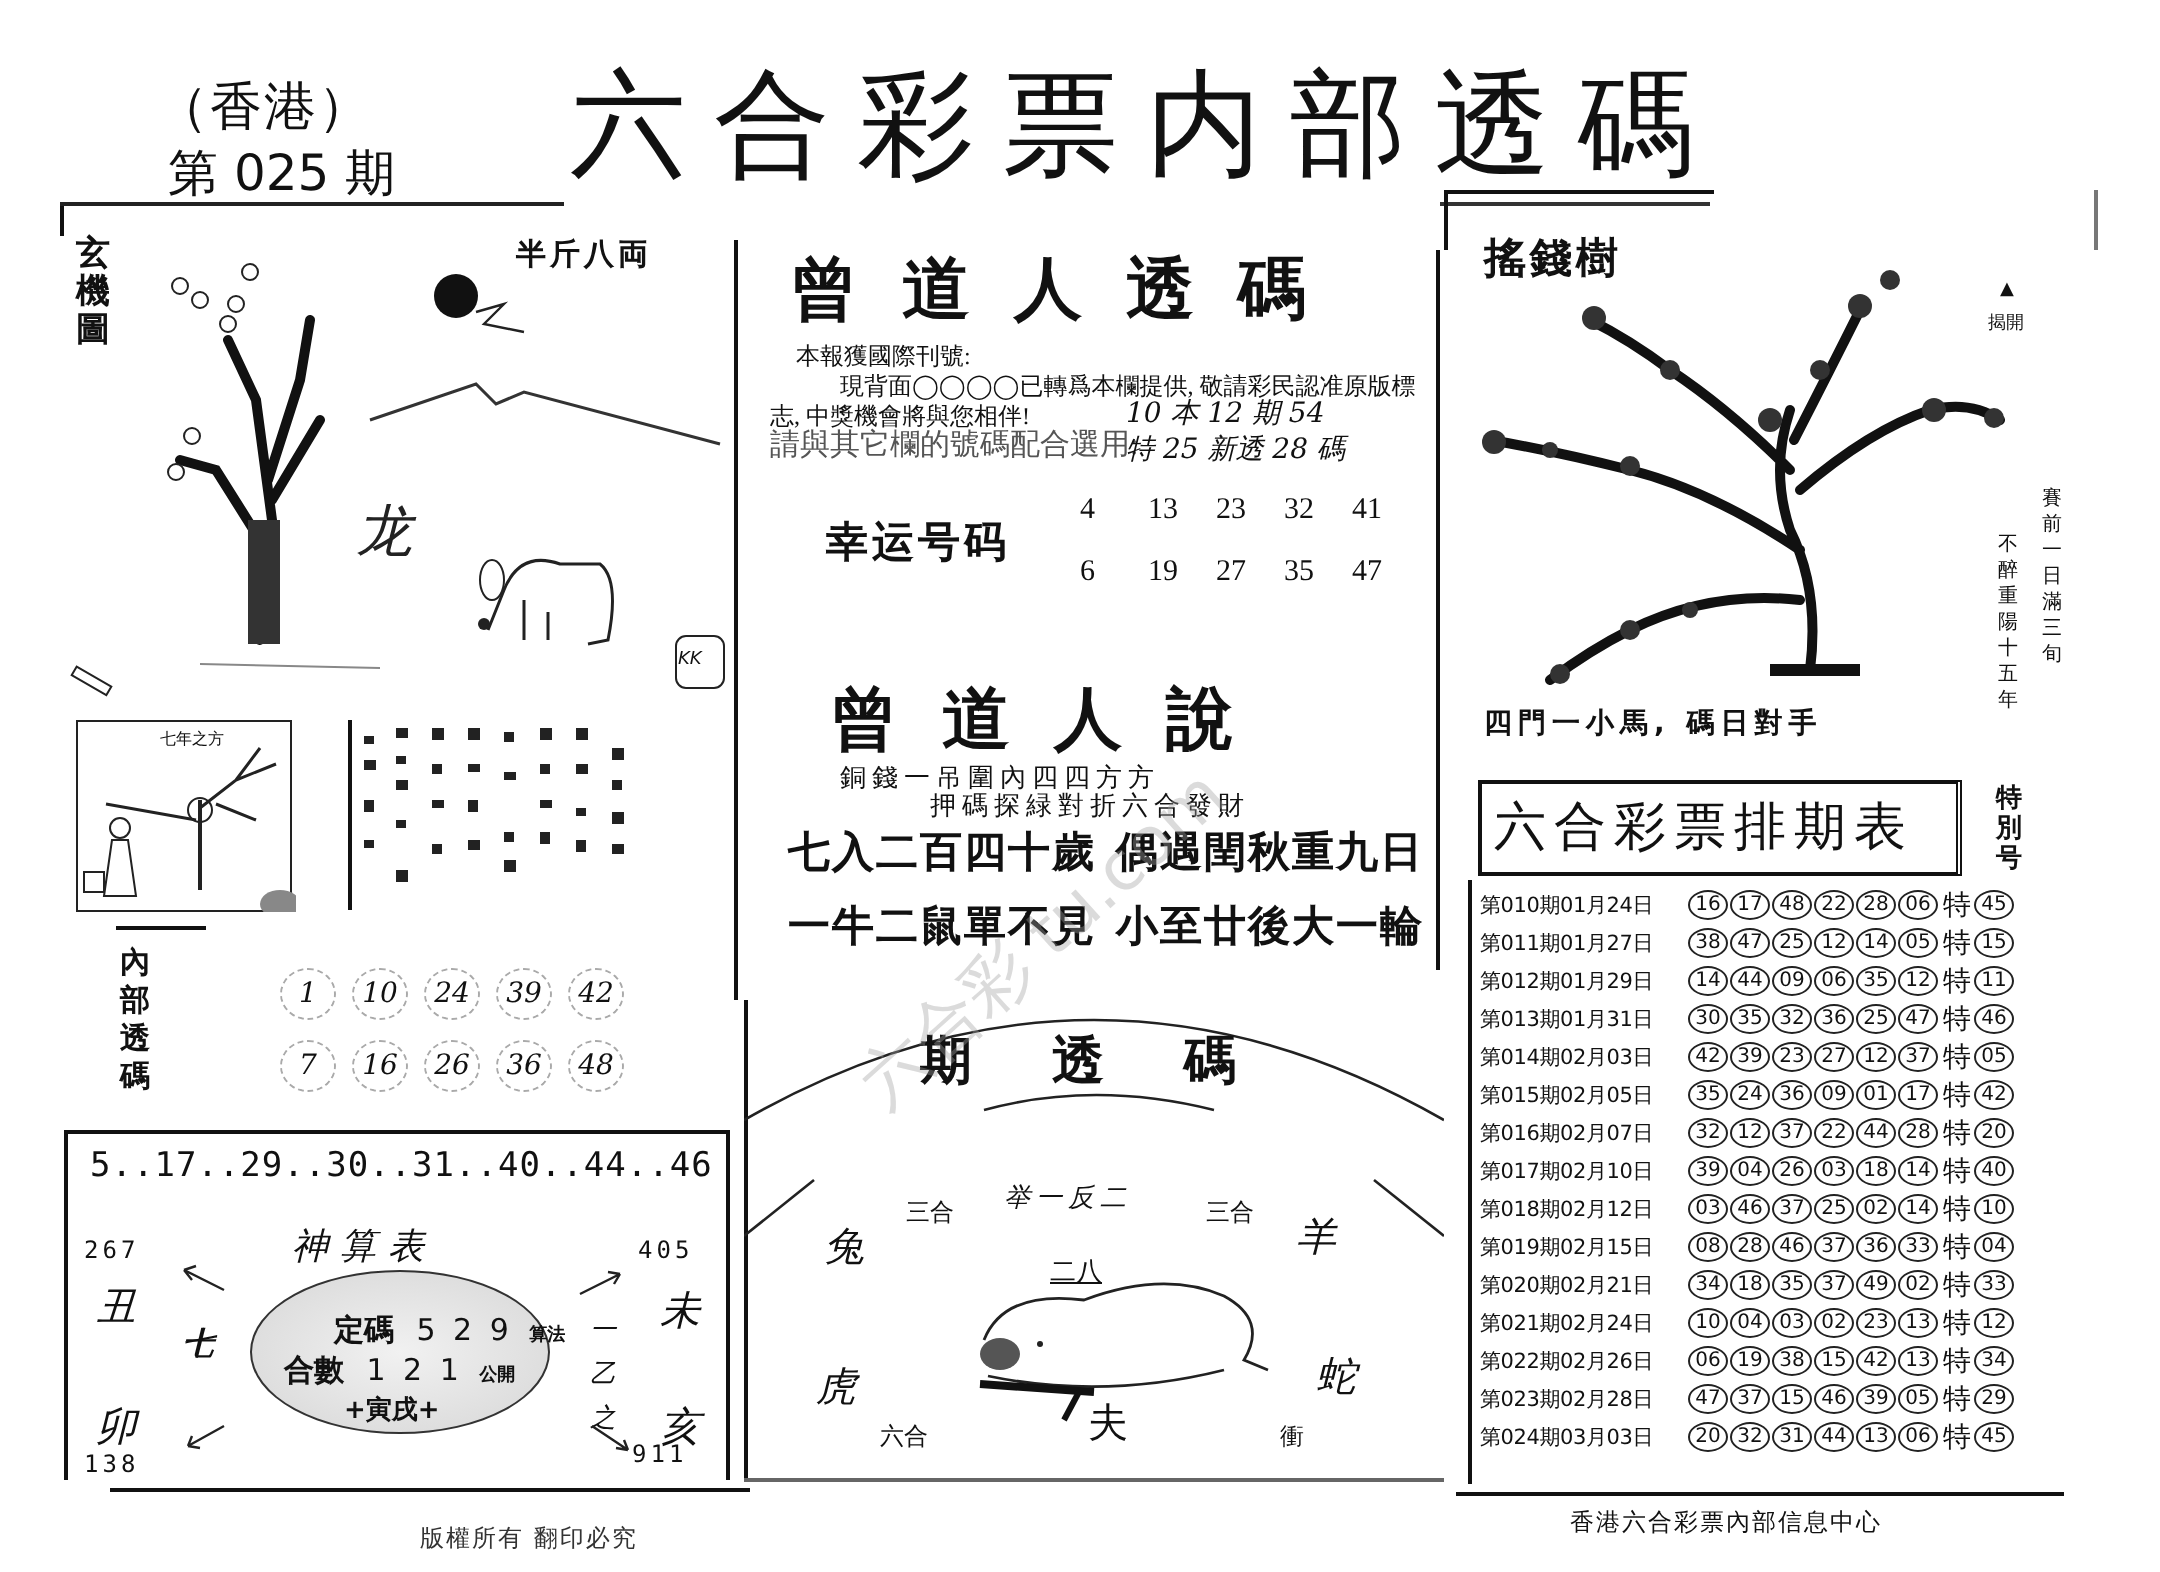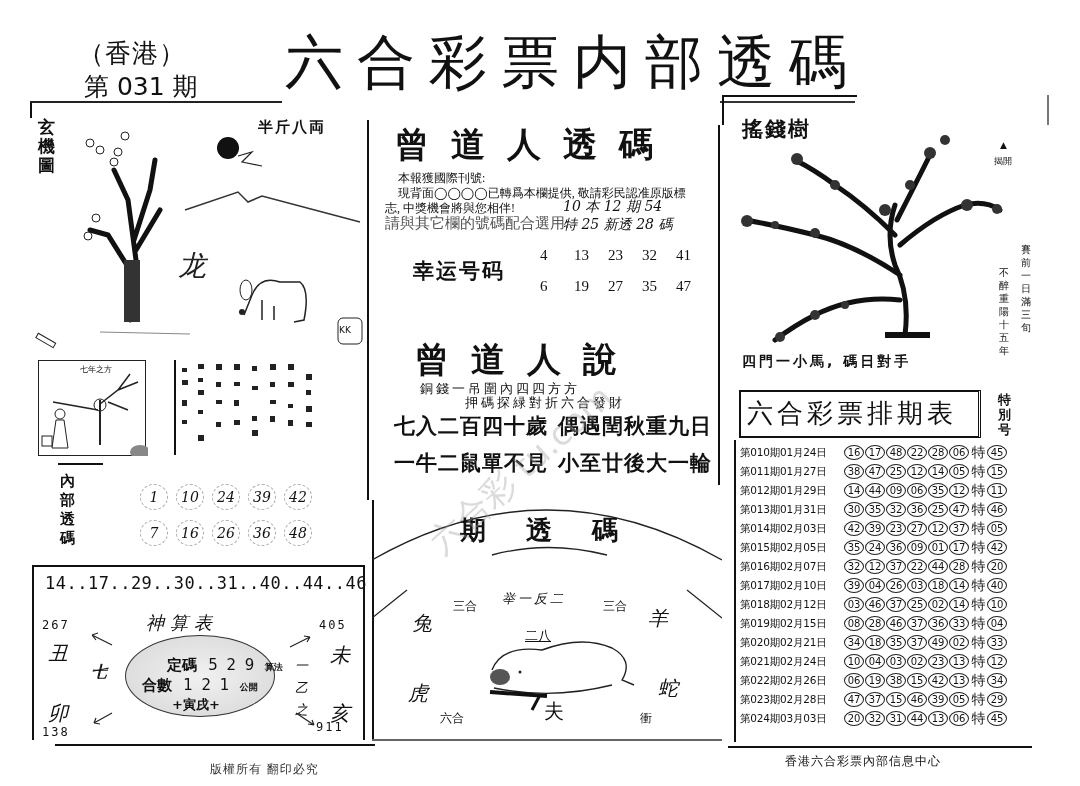--- a/index.html
+++ b/index.html
@@ -63,21 +63,21 @@
 
   .neibu { left: 60px; top: 472px; font-size: 15px; line-height: 19px; width: 20px; font-weight: bold; }
   .hand-num { width: 28px; height: 26px; border: 1px dashed #aaa; border-radius: 50%; text-align: center; line-height: 24px; font-size: 14px; font-style: italic; font-family: "DejaVu Serif", serif; display: inline-block; margin-right: 8px; }
 
   .watermark { left: 400px; top: 270px; font-size: 34px; color: rgba(160,160,160,0.38); transform: rotate(-45deg); transform-origin: left top; font-family: "DejaVu Sans", sans-serif; white-space: nowrap; pointer-events: none; }
 </style>
 </head>
 <body>
 
 <div class="abs hk-label">（香港）</div>
-<div class="abs issue">第 031 期</div>
+<div class="abs issue">第 025 期</div>
 <div class="abs issue-line"></div>
 <div class="abs main-title">六合彩票内部透碼</div>
 <div class="abs title-line"></div>
 
 <div class="vline" style="left:30px;top:103px;height:15px;"></div>
 <div class="vline" style="left:367px;top:120px;height:380px;"></div>
 <div class="vline" style="left:718px;top:125px;height:360px;"></div>
 <div class="vline" style="left:372px;top:500px;height:240px;"></div>
 <div class="vline" style="left:722px;top:95px;height:30px;"></div>
 <div class="vline" style="left:1047px;top:95px;height:30px;background:#777;"></div>
@@ -115,21 +115,21 @@
 
   <path d="M222,185 Q230,165 250,172 L270,172 Q280,180 274,210 L264,212 M232,210 L232,190 M244,210 L244,196 M222,185 L214,205" stroke="#222" fill="none" stroke-width="1.5"></path>
   <ellipse cx="216" cy="180" rx="6" ry="10" fill="none" stroke="#222"></ellipse>
   <circle cx="212" cy="202" r="3" fill="#222"></circle>
 
   <rect x="308" y="208" width="24" height="26" rx="5" fill="none" stroke="#222"></rect>
 
   <rect x="6" y="228" width="20" height="5" transform="rotate(30 16 230)" fill="none" stroke="#222"></rect>
   <path d="M70,222 L160,224" stroke="#888" stroke-width="1"></path>
 </svg>
-<div class="abs" style="left:339px;top:325px;font-size:9px;font-family:'DejaVu Sans',sans-serif;">KK</div>
+<div class="abs" style="left:339px;top:325px;font-size:9px;font-family:'DejaVu Sans',sans-serif;font-style:italic;">KK</div>
 
 <div class="abs" style="left:38px;top:360px;width:108px;height:96px;border:1.5px solid #222;"></div>
 <div class="abs" style="left:80px;top:364px;font-size:8px;font-family:'DejaVu Sans',sans-serif;">七年之方</div>
 <svg class="abs" style="left:38px;top:360px;" width="110" height="96">
   <line x1="15" y1="42" x2="60" y2="50" stroke="#222" stroke-width="1.5"></line>
   <circle cx="22" cy="54" r="5" fill="none" stroke="#222"></circle>
   <path d="M18,60 L14,88 L30,88 L26,60 Z" fill="none" stroke="#222"></path>
   <rect x="4" y="76" width="10" height="10" fill="none" stroke="#222"></rect>
   <line x1="62" y1="40" x2="62" y2="85" stroke="#222" stroke-width="2"></line>
   <path d="M62,44 L80,30 L100,22 M70,42 L90,50 M80,30 L92,14" stroke="#222" fill="none" stroke-width="1.5"></path>
@@ -177,21 +177,21 @@
 <div class="hline" style="left:58px;top:463px;width:45px;"></div>
 
 <div class="abs neibu">內部透碼</div>
 <div class="abs" style="left:140px;top:484px;">
   <span class="hand-num">1</span><span class="hand-num">10</span><span class="hand-num">24</span><span class="hand-num">39</span><span class="hand-num">42</span>
 </div>
 <div class="abs" style="left:140px;top:520px;">
   <span class="hand-num">7</span><span class="hand-num">16</span><span class="hand-num">26</span><span class="hand-num">36</span><span class="hand-num">48</span>
 </div>
 
-<div class="abs nums-line">14..17..29..30..31..40..44..46</div>
+<div class="abs nums-line">5..17..29..30..31..40..44..46</div>
 <div class="abs shensuan">神算表</div>
 <div class="abs corner-num" style="left:42px;top:618px;">267</div>
 <div class="abs corner-num" style="left:319px;top:618px;">405</div>
 <div class="abs corner-num" style="left:42px;top:725px;">138</div>
 <div class="abs corner-num" style="left:316px;top:720px;">911</div>
 <div class="abs hand" style="left:48px;top:640px;">丑</div>
 <div class="abs hand" style="left:48px;top:700px;">卯</div>
 <div class="abs hand" style="left:330px;top:642px;">未</div>
 <div class="abs hand" style="left:330px;top:700px;">亥</div>
 <div class="abs hand" style="left:88px;top:650px;font-size:16px;writing-mode:vertical-rl;">十七</div>
@@ -210,21 +210,21 @@
 </div>
 <div class="abs oval-line" style="left:142px;top:676px;">
   <span>合數</span>
   <span style="font-weight:normal;margin-left:6px;letter-spacing:2px;">1 2 1</span>
   <span style="font-size:9px;margin-left:3px;">公開</span>
 </div>
 <div class="abs oval-line" style="left:172px;top:696px;font-size:13px;">+寅戌+</div>
 
 <div class="abs zdr-title">曾道人透碼</div>
 <div class="abs notice" style="top:170px;left:398px;">本報獲國際刊號:</div>
-<div class="abs notice" style="top:185px;left:398px;">現背面◯◯◯◯已轉爲本欄提供, 敬請彩民認准原版標</div>
+<div class="abs notice" style="top:185px;left:420px;">現背面◯◯◯◯已轉爲本欄提供, 敬請彩民認准原版標</div>
 <div class="abs notice" style="top:200px;">志, 中獎機會將與您相伴!</div>
 <div class="abs notice" style="top:215px;color:#555;font-size:15px;">請與其它欄的號碼配合選用:</div>
 <div class="abs handwrite" style="left:563px;top:198px;">10 本 12 期 54</div>
 <div class="abs handwrite" style="left:563px;top:216px;">特 25 新透 28 碼</div>
 <div class="abs lucky-label">幸运号码</div>
 <div class="abs lucky-row" style="top:247px;">
   <span>4</span><span>13</span><span>23</span><span>32</span><span>41</span>
 </div>
 <div class="abs lucky-row" style="top:278px;">
   <span>6</span><span>19</span><span>27</span><span>35</span><span>47</span>

